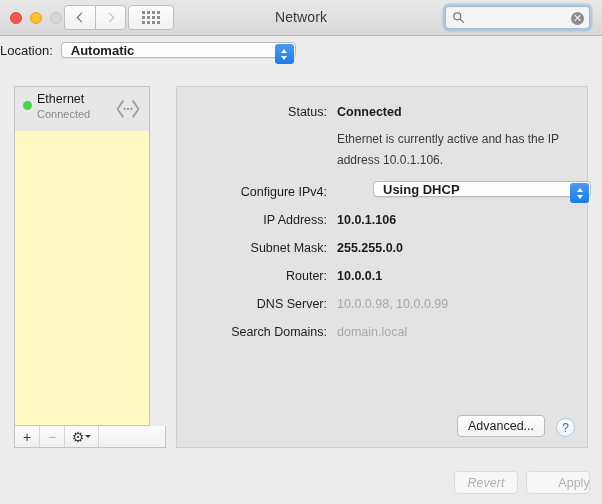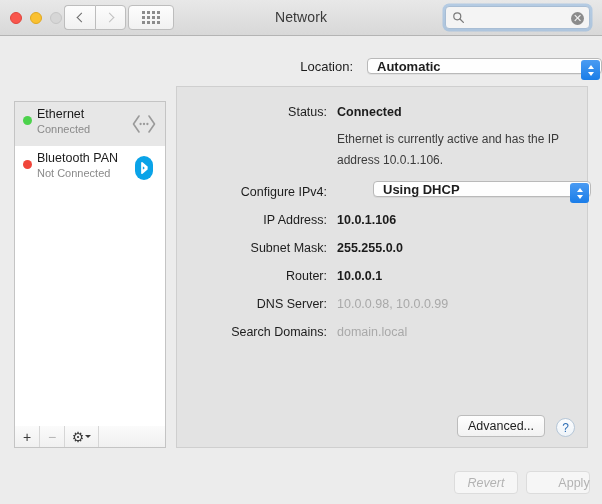--- a/index.html
+++ b/index.html
@@ -64,22 +64,22 @@
     font-family: "Liberation Sans", sans-serif; font-size: 12px; color: #333;
   }
   #search-clear {
     position: absolute; right: 5px; top: 5px; width: 13px; height: 13px;
     border-radius: 50%; background: #8b8b8b; color: #f2f2f2;
     font-size: 11px; line-height: 12px; text-align: center; cursor: pointer;
   }
 
   
   #location-row {
-    position: absolute; left: 0; top: 54px; width: 602px; height: 24px;
-    display: flex; align-items: center; justify-content: flex-end; gap: 6px;
+    position: absolute; left: 0; top: 38px; width: 602px; height: 24px;
+    display: flex; align-items: center; justify-content: flex-start;
   }
   #location-label { font-size: 13px; color: #1d1d1d; margin-right: 8px; }
   .popup {
     position: relative; height: 16px; border-radius: 4px;
     background: #fefefe; border: 1px solid #b9b9b9;
     box-shadow: 0 1px 0 rgba(0,0,0,.05);
     display: flex; align-items: center; font-weight: bold;
   }
   .popup .val { font-size: 13px; color: #1d1d1d; padding-left: 9px; }
   .popup .stepper {
@@ -88,22 +88,22 @@
     display: flex; flex-direction: column; align-items: center; justify-content: center; gap: 3px;
   }
   .stepper .ar { width: 0; height: 0; border-left: 3.5px solid transparent;
                  border-right: 3.5px solid transparent; }
   .stepper .up { border-bottom: 4px solid #fff; }
   .stepper .dn { border-top: 4px solid #fff; }
   #location-popup { width: 235px; }
 
   
   #sidebar {
-    position: absolute; left: 14px; top: 101px; width: 152px; height: 340px;
-    background: #ffffff; border: 1px solid #c4c4c4;
+    position: absolute; left: 14px; top: 86px; width: 136px; height: 340px;
+    background: #fef9c3; border: 1px solid #c4c4c4;
   }
   .svc {
     height: 44px; padding: 5px 0 0 0; position: relative; cursor: default;
     border-bottom: 1px solid transparent;
   }
   .svc.selected { background: #e7e7e7; }
   .svc .dot { position: absolute; left: 8px; top: 14px; width: 9px; height: 9px;
               border-radius: 50%; }
   .svc .name { position: absolute; left: 22px; top: 5px; font-size: 12.5px; color: #1b1b1b; }
   .svc .state { position: absolute; left: 22px; top: 21px; font-size: 11px; color: #8a8a8a; }
@@ -230,29 +230,20 @@
     <span class="state">Connected</span>
     <svg class="svc-icon" viewBox="0 0 26 26">
       <path d="M8 5 L2.5 13 L8 21" fill="none" stroke="#9a9a9a" stroke-width="1.6" stroke-linecap="round" stroke-linejoin="round"></path>
       <path d="M18 5 L23.5 13 L18 21" fill="none" stroke="#9a9a9a" stroke-width="1.6" stroke-linecap="round" stroke-linejoin="round"></path>
       <circle cx="9.6" cy="13" r="1.15" fill="#9a9a9a"></circle>
       <circle cx="13" cy="13" r="1.15" fill="#9a9a9a"></circle>
       <circle cx="16.4" cy="13" r="1.15" fill="#9a9a9a"></circle>
     </svg>
   </div>
 
-  <div class="svc">
-    <span class="dot" style="background:#f0453a"></span>
-    <span class="name">Bluetooth PAN</span>
-    <span class="state">Not Connected</span>
-    <svg class="svc-icon" viewBox="0 0 26 26">
-      <rect x="4" y="1" width="18" height="24" rx="9" fill="#0aa3e8"></rect>
-      <path d="M11 7.2 L16 11.6 L11 16 L11 5.6 L16 10 L11 14.4" fill="none" stroke="#ffffff" stroke-width="1.7" stroke-linecap="round" stroke-linejoin="round" transform="translate(0,2.2)"></path>
-    </svg>
-  </div>
 </div>
 
 <div id="sidebar-footer">
   <div class="sbtn">+</div>
   <div class="sbtn dim">−</div>
   <div class="sbtn gear">
     <span>⚙</span>
     <span class="gear-chev"></span>
   </div>
 </div>

